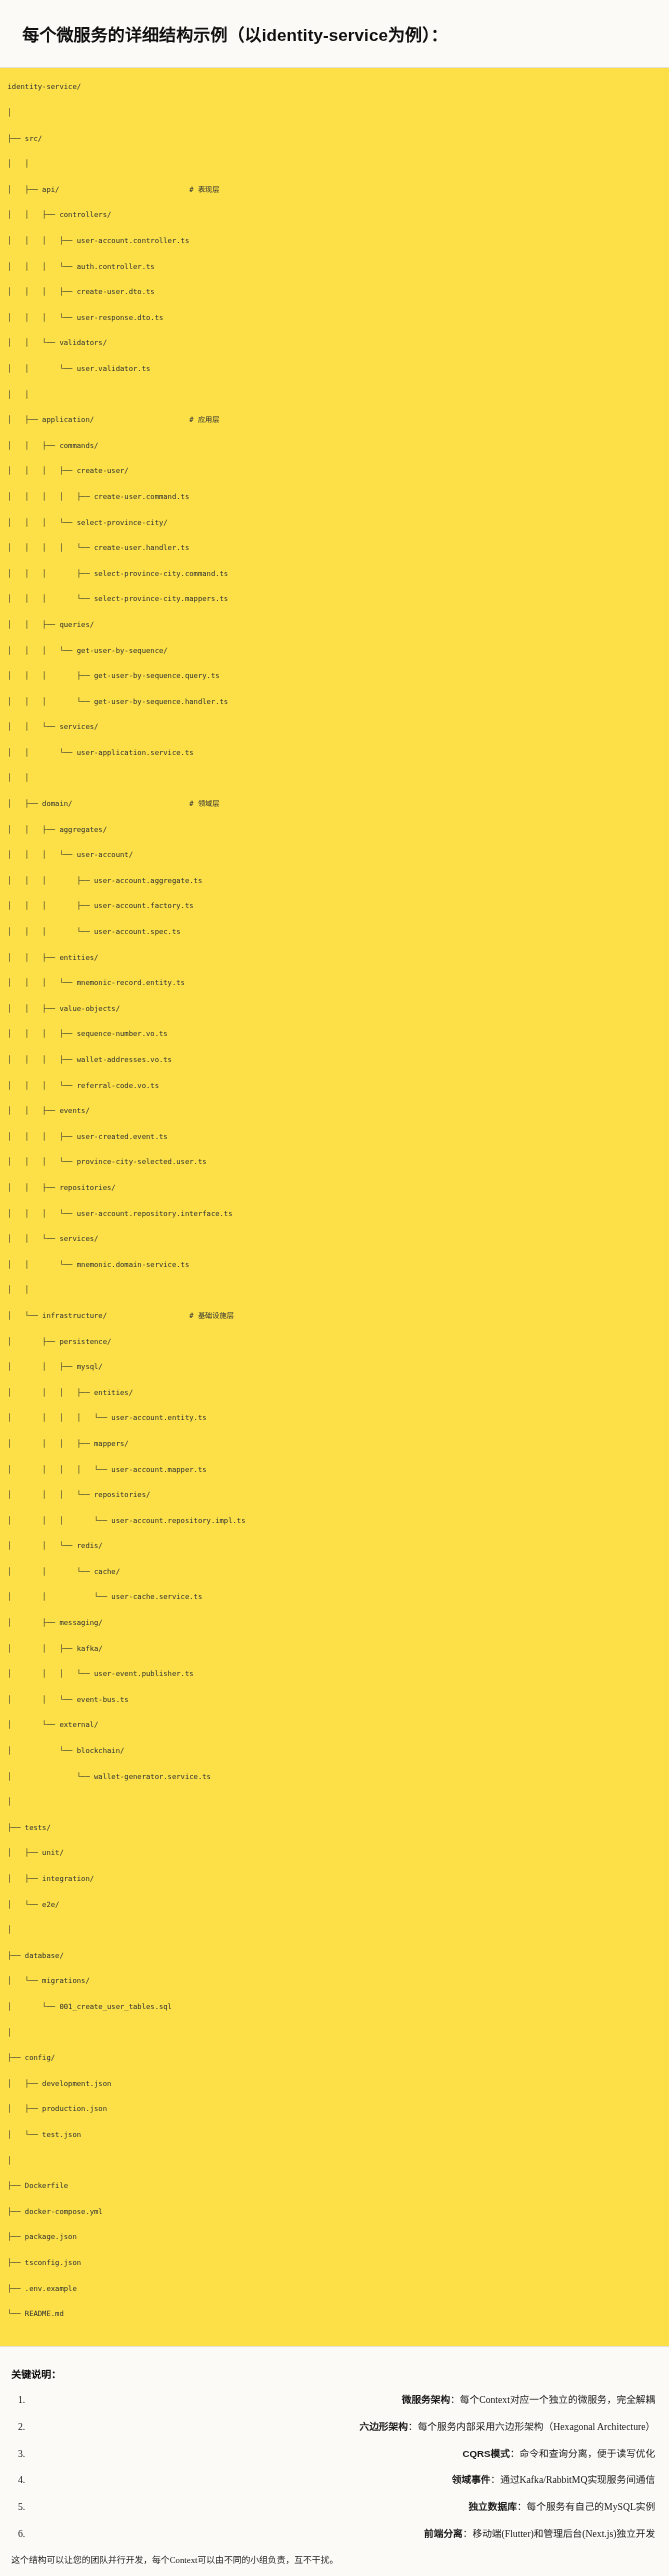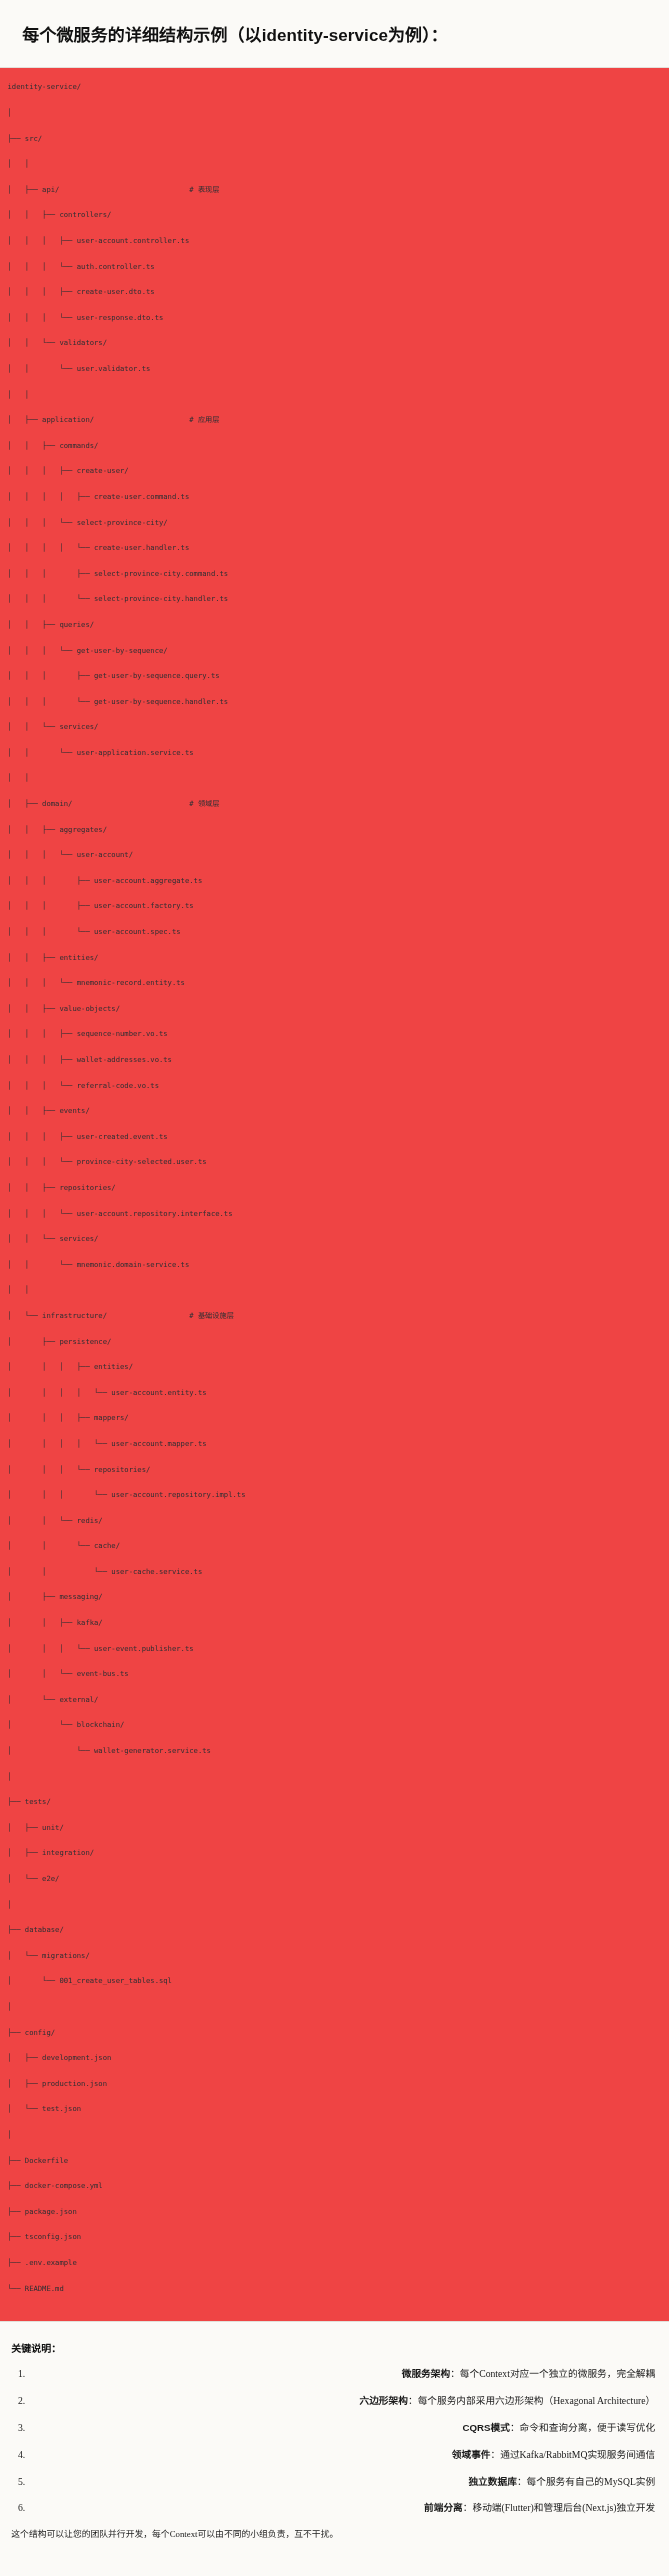--- a/index.html
+++ b/index.html
@@ -35,21 +35,21 @@
   .rule {
     height: 0.6px;
     background: #e2e0da;
     border: 0;
     margin: 0;
     width: 100%;
   }
 
   
   .tree-block {
-    background: #ef4444;
+    background: #fde047;
     padding: 13.8px 0 12.5px 7.5px;
     margin: 0;
   }
   .tree {
     font-family: "DejaVu Sans Mono", "Liberation Mono", monospace;
     font-size: 7.2px;
     line-height: 12.8px;
     white-space: pre;
     color: #2b2f33;
     margin: 0;
@@ -121,21 +121,21 @@
 <span class="row">│   │   └── validators/</span>
 <span class="row">│   │       └── user.validator.ts</span>
 <span class="row">│   │</span>
 <span class="row">│   ├── application/                      # 应用层</span>
 <span class="row">│   │   ├── commands/</span>
 <span class="row">│   │   │   ├── create-user/</span>
 <span class="row">│   │   │   │   ├── create-user.command.ts</span>
 <span class="row">│   │   │   └── select-province-city/</span>
 <span class="row">│   │   │   │   └── create-user.handler.ts</span>
 <span class="row">│   │   │       ├── select-province-city.command.ts</span>
-<span class="row">│   │   │       └── select-province-city.handler.ts</span>
+<span class="row">│   │   │       └── select-province-city.mappers.ts</span>
 <span class="row">│   │   ├── queries/</span>
 <span class="row">│   │   │   └── get-user-by-sequence/</span>
 <span class="row">│   │   │       ├── get-user-by-sequence.query.ts</span>
 <span class="row">│   │   │       └── get-user-by-sequence.handler.ts</span>
 <span class="row">│   │   └── services/</span>
 <span class="row">│   │       └── user-application.service.ts</span>
 <span class="row">│   │</span>
 <span class="row">│   ├── domain/                           # 领域层</span>
 <span class="row">│   │   ├── aggregates/</span>
 <span class="row">│   │   │   └── user-account/</span>
@@ -151,20 +151,21 @@
 <span class="row">│   │   ├── events/</span>
 <span class="row">│   │   │   ├── user-created.event.ts</span>
 <span class="row">│   │   │   └── province-city-selected.user.ts</span>
 <span class="row">│   │   ├── repositories/</span>
 <span class="row">│   │   │   └── user-account.repository.interface.ts</span>
 <span class="row">│   │   └── services/</span>
 <span class="row">│   │       └── mnemonic.domain-service.ts</span>
 <span class="row">│   │</span>
 <span class="row">│   └── infrastructure/                   # 基础设施层</span>
 <span class="row">│       ├── persistence/</span>
+<span class="row">│       │   ├── mysql/</span>
 <span class="row">│       │   │   ├── entities/</span>
 <span class="row">│       │   │   │   └── user-account.entity.ts</span>
 <span class="row">│       │   │   ├── mappers/</span>
 <span class="row">│       │   │   │   └── user-account.mapper.ts</span>
 <span class="row">│       │   │   └── repositories/</span>
 <span class="row">│       │   │       └── user-account.repository.impl.ts</span>
 <span class="row">│       │   └── redis/</span>
 <span class="row">│       │       └── cache/</span>
 <span class="row">│       │           └── user-cache.service.ts</span>
 <span class="row">│       ├── messaging/</span>

